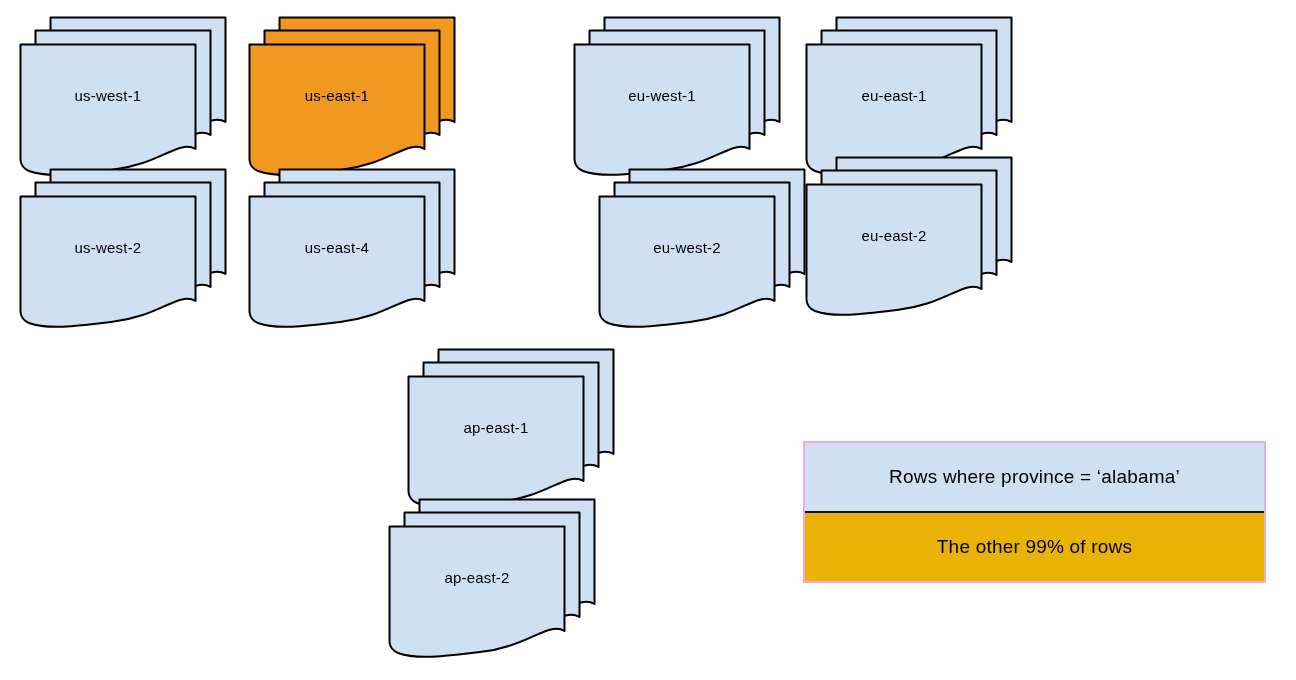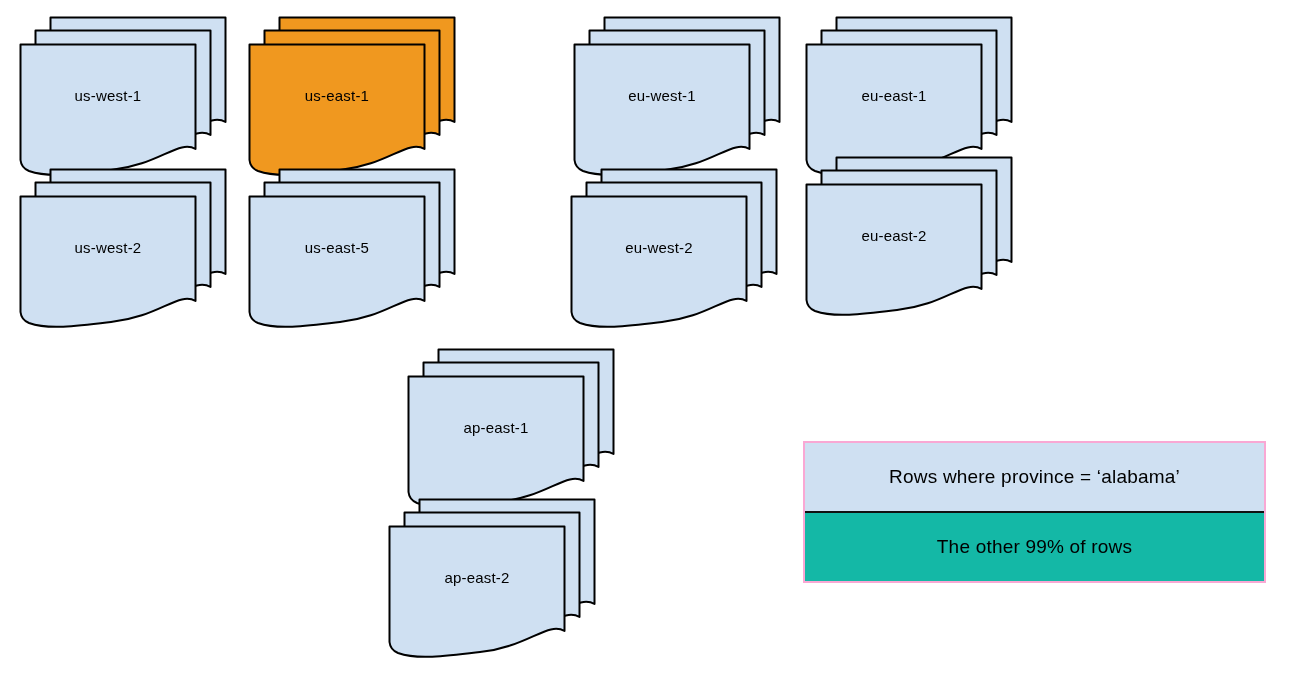--- a/index.html
+++ b/index.html
@@ -30,21 +30,21 @@
     letter-spacing: 0.2px;
   }
 
   
   .pos-us-west-1 { left: 19px;  top: 16px;  }
   .pos-us-east-1 { left: 248px; top: 16px; padding-left: 32px;  }
   .pos-eu-west-1 { left: 573px; top: 16px;  }
   .pos-eu-east-1 { left: 805px; top: 16px;  }
   .pos-us-west-2 { left: 19px;  top: 168px; }
   .pos-us-east-2 { left: 248px; top: 168px; }
-  .pos-eu-west-2 { left: 570px; top: 168px; }
+  .pos-eu-west-2 { left: 598px; top: 168px; }
   .pos-eu-east-2 { left: 805px; top: 156px; }
   .pos-ap-east-1 { left: 400px; top: 348px; margin-left: 7px; }
   .pos-ap-east-2 { left: 388px; top: 498px; text-align: center; }
 
   
   .legend {
     position: absolute;
     left: 803px; top: 441px;
     width: 463px; height: 142px;
     border: 2px solid #f9a8d4;
@@ -132,21 +132,21 @@
   <div class="stack pos-us-east-2">
     <svg class="doc d3" viewBox="0 0 178 134">
         <path class="doc-path" d="M1.5,1.5 H176.5 V106 C160,96 140,122 92,127 C56,131 30,135 10,128 C5,126 2,122 1.5,117 Z" fill="#cfe0f2"></path>
       </svg>
     <svg class="doc d2" viewBox="0 0 178 134">
         <path class="doc-path" d="M1.5,1.5 H176.5 V106 C160,96 140,122 92,127 C56,131 30,135 10,128 C5,126 2,122 1.5,117 Z" fill="#cfe0f2"></path>
       </svg>
     <svg class="doc d1" viewBox="0 0 178 134">
         <path class="doc-path" d="M1.5,1.5 H176.5 V106 C160,96 140,122 92,127 C56,131 30,135 10,128 C5,126 2,122 1.5,117 Z" fill="#cfe0f2"></path>
       </svg>
-    <div class="doc-label">us-east-5</div>
+    <div class="doc-label">us-east-4</div>
   </div>
 
   <div class="stack pos-eu-west-2">
     <svg class="doc d3" viewBox="0 0 178 134">
         <path class="doc-path" d="M1.5,1.5 H176.5 V106 C160,96 140,122 92,127 C56,131 30,135 10,128 C5,126 2,122 1.5,117 Z" fill="#cfe0f2"></path>
       </svg>
     <svg class="doc d2" viewBox="0 0 178 134">
         <path class="doc-path" d="M1.5,1.5 H176.5 V106 C160,96 140,122 92,127 C56,131 30,135 10,128 C5,126 2,122 1.5,117 Z" fill="#cfe0f2"></path>
       </svg>
     <svg class="doc d1" viewBox="0 0 178 134">
@@ -189,16 +189,16 @@
         <path class="doc-path" d="M1.5,1.5 H176.5 V106 C160,96 140,122 92,127 C56,131 30,135 10,128 C5,126 2,122 1.5,117 Z" fill="#cfe0f2"></path>
       </svg>
     <svg class="doc d1" viewBox="0 0 178 134">
         <path class="doc-path" d="M1.5,1.5 H176.5 V106 C160,96 140,122 92,127 C56,131 30,135 10,128 C5,126 2,122 1.5,117 Z" fill="#cfe0f2"></path>
       </svg>
     <div class="doc-label">ap-east-2</div>
   </div>
 
   <div class="legend">
     <div class="legend-row blue" style="background:#cfe0f2">Rows where province = ‘alabama’</div>
-    <div class="legend-row orange" style="background:#14b8a6">The other 99% of rows</div>
+    <div class="legend-row orange" style="background:#eab308">The other 99% of rows</div>
   </div>
 
 </div>
 
 </body></html>

